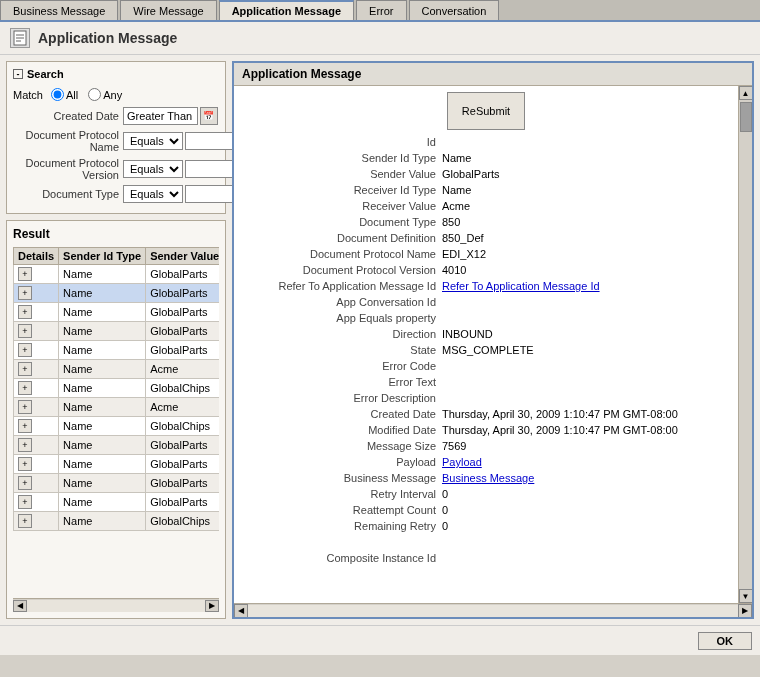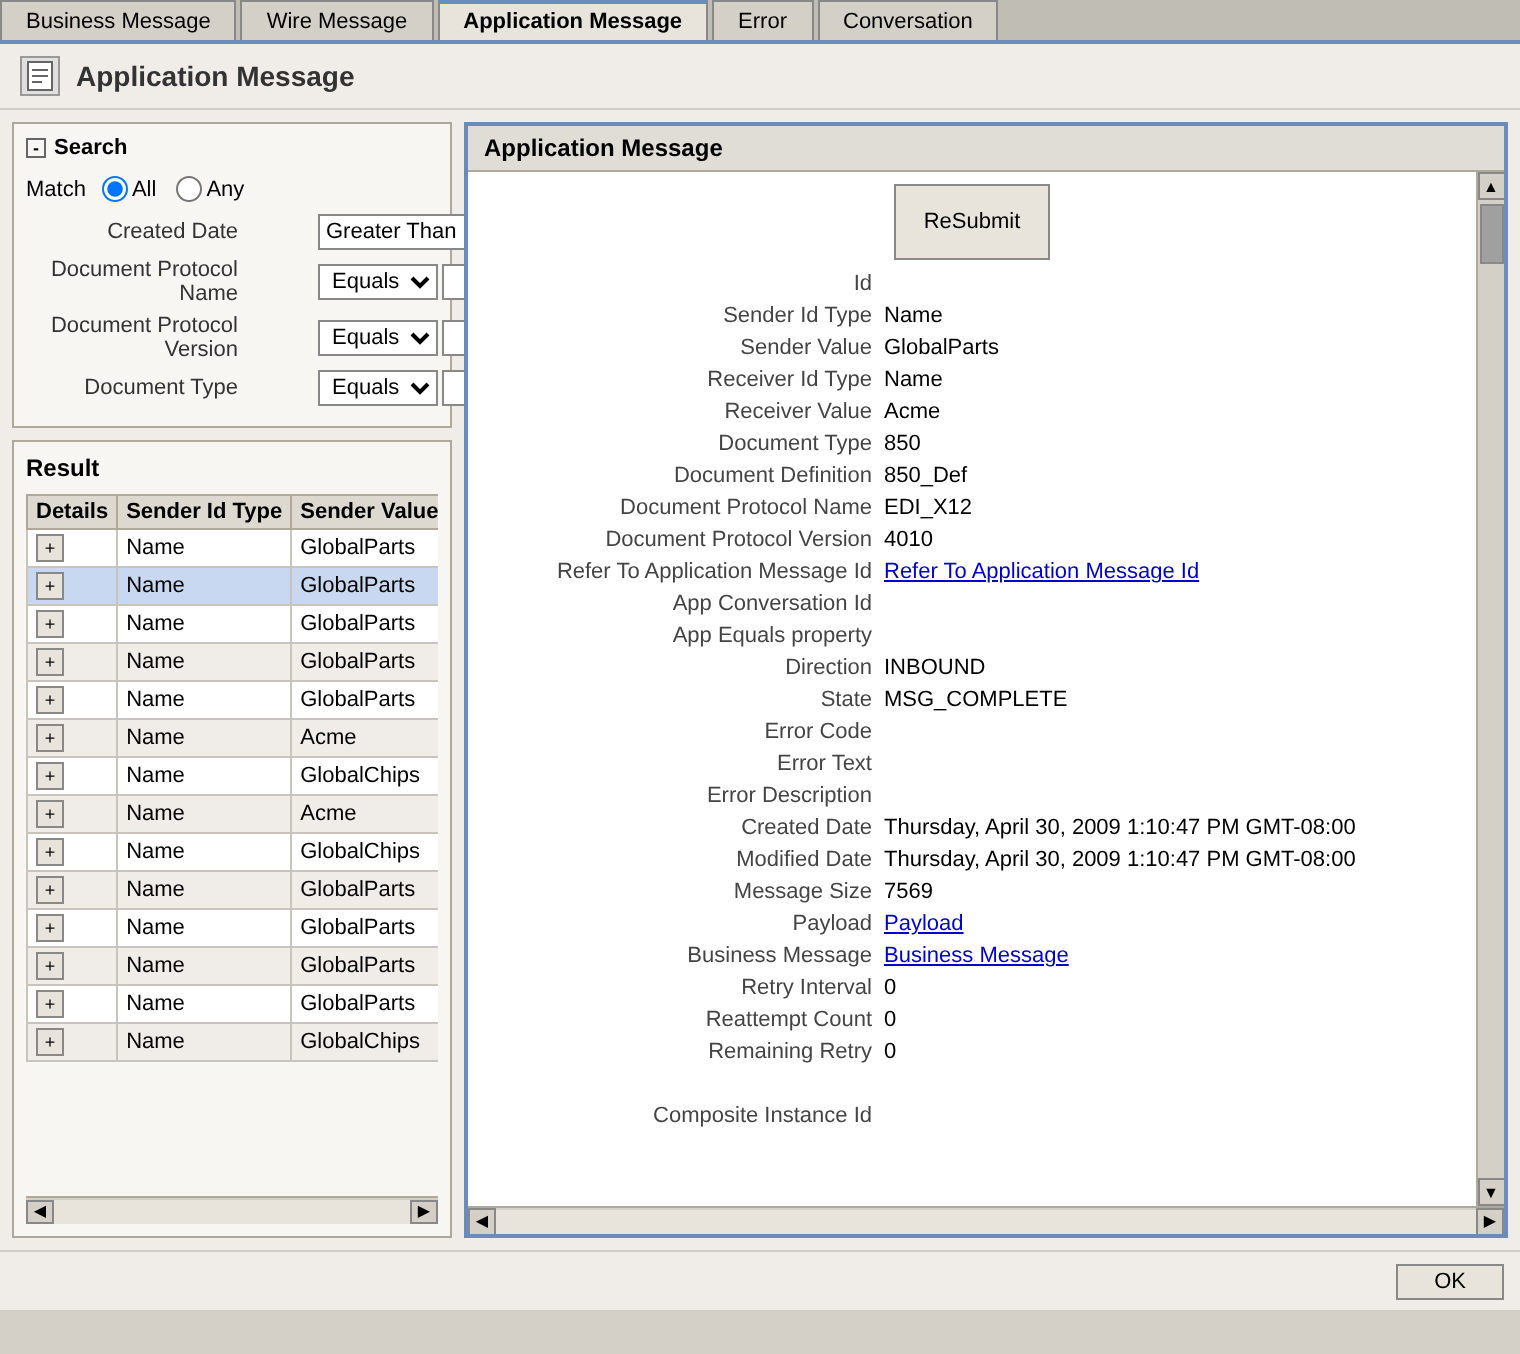--- a/index.html
+++ b/index.html
@@ -130,21 +130,20 @@
       text-align: right;
       width: 110px;
       padding-right: 4px;
       color: #333;
       flex-shrink: 0;
     }
     .form-control-group {
       display: flex;
       align-items: flex-start;
       gap: 2px;
-      margin-left: 36px;
     }
     .form-input {
       width: 75px;
       height: 18px;
       border: 1px solid #888;
       background: #fff;
       font-size: 11px;
       padding: 1px 3px;
     }
     .form-select {
@@ -282,21 +281,21 @@
       align-items: center;
       justify-content: flex-end;
       padding: 4px 8px;
     }
     .ok-btn {
       border: 1px solid #888;
       background: #e8e4dc;
       padding: 2px 18px;
       font-size: 11px;
       cursor: pointer;
-      font-weight: normal;
+      font-weight: bold;
     }
 
     .detail-scroll-area {
       position: relative;
       display: flex;
       flex: 1;
       overflow: hidden;
     }
     .detail-body-inner {
       flex: 1;

